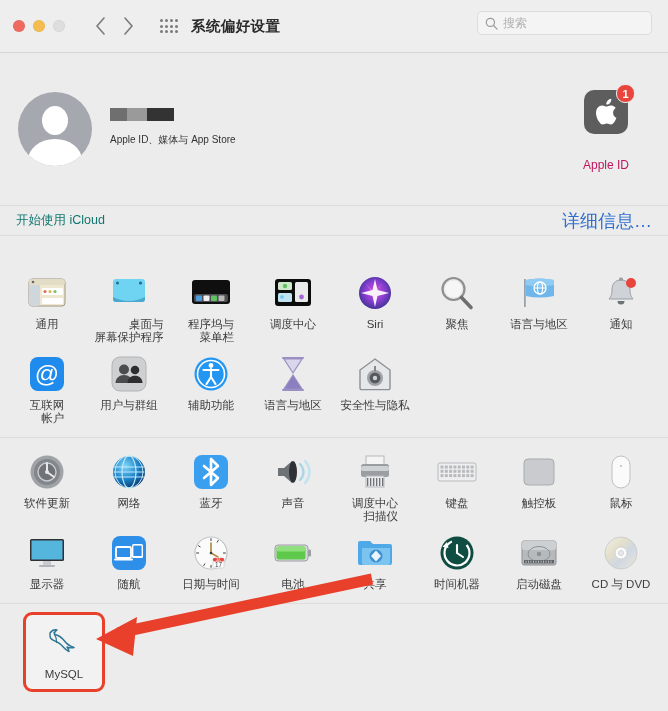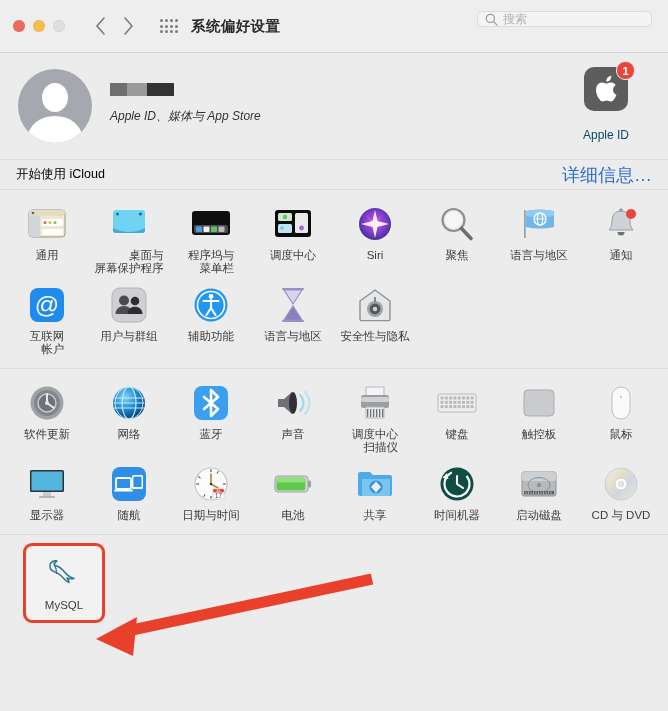--- a/index.html
+++ b/index.html
@@ -9,21 +9,21 @@
     width: 668px; height: 711px;
     font-family: "Liberation Sans", "DejaVu Sans", sans-serif;
     background: #ececec;
     overflow: hidden;
     -webkit-font-smoothing: antialiased;
   }
   .window {
     position: relative;
     width: 668px; height: 711px;
     background: #ececec;
-    display: flex; flex-direction: column;
+    display: flex; flex-direction: column; gap: 23px;
   }
 
   
   .titlebar {
     height: 52px;
     background: #eeeeee;
     border-bottom: 1px solid #d4d4d4;
     display: flex; align-items: center;
     flex: 0 0 auto;
     position: relative;
@@ -57,21 +57,21 @@
   .grid-icon i { display: block; width: 3px; height: 3px; border-radius: 50%; background: #7a7a7a; }
 
   .win-title {
     margin-left: 12px;
     font-size: 14.5px; font-weight: bold; color: #2b2b2b;
     letter-spacing: .4px;
   }
 
   .search-box {
     position: absolute; right: 16px; top: 11px;
-    width: 175px; height: 16px;
+    width: 175px; height: 24px;
     background: #f4f4f4;
     border: 1px solid #dcdcdc;
     border-radius: 5px;
     display: flex; align-items: center;
     box-sizing: border-box;
   }
   .search-box .mag { margin-left: 7px; color: #9a9a9a; display: flex; }
   .search-ph {
     margin-left: 5px; font-size: 12px; color: #b2b2b2;
   }
@@ -101,21 +101,21 @@
     background: #fff; border-radius: 50% 50% 45% 45%;
   }
   .acct-text { margin-left: 18px; }
   .acct-name-redacted {
     display: flex; gap: 0; height: 13px; margin-bottom: 12px; margin-top: -4px;
   }
   .acct-name-redacted span { display: block; height: 13px; }
   .blk1 { width: 17px; background: #6f6f6f; }
   .blk2 { width: 20px; background: #9a9a9a; }
   .blk3 { width: 27px; background: #333333; }
-  .acct-sub { font-size: 12px; color: #333; font-style: italic; }
+  .acct-sub { font-size: 10px; color: #333; }
 
   .appleid-tile {
     position: absolute; right: 24px; top: 14px;
     width: 76px;
     display: flex; flex-direction: column; align-items: center;
   }
   .appleid-icon {
     width: 44px; height: 44px; border-radius: 10px;
     background: #5d5d5d;
     position: relative;
@@ -124,34 +124,34 @@
   .appleid-icon svg { display: block; }
   .badge {
     position: absolute; top: -6px; right: -7px;
     min-width: 17px; height: 17px; border-radius: 9px;
     background: #e8453c; color: #fff;
     font-size: 11px; font-weight: bold;
     display: flex; align-items: center; justify-content: center;
     border: 1.5px solid #ececec;
     box-sizing: content-box;
   }
-  .appleid-label { margin-top: 17px; font-size: 12px; color: #0c4a6e; }
+  .appleid-label { margin-top: 24px; font-size: 12px; color: #be185d; }
 
   
   .icloud-bar {
     height: 31px;
     border-top: 1px solid #dcdcdc;
     border-bottom: 1px solid #dcdcdc;
     display: flex; align-items: center; justify-content: space-between;
     padding: 0 16px 0 16px;
     background: #ececec;
     flex: 0 0 auto;
     box-sizing: border-box;
   }
-  .icloud-text { font-size: 12.5px; color: #000000; text-align: right; }
+  .icloud-text { font-size: 12.5px; color: #0f766e; text-align: right; }
   .icloud-link { font-size: 18px; color: #2f6fd0; }
 
   
   .panes { flex: 1 1 auto; overflow: hidden; }
   .pane-section { padding: 10px 6px 6px 6px; }
   .pane-section + .pane-section { border-top: 1px solid #dcdcdc; }
   .pane-row {
     display: flex;
   }
   .pane {

